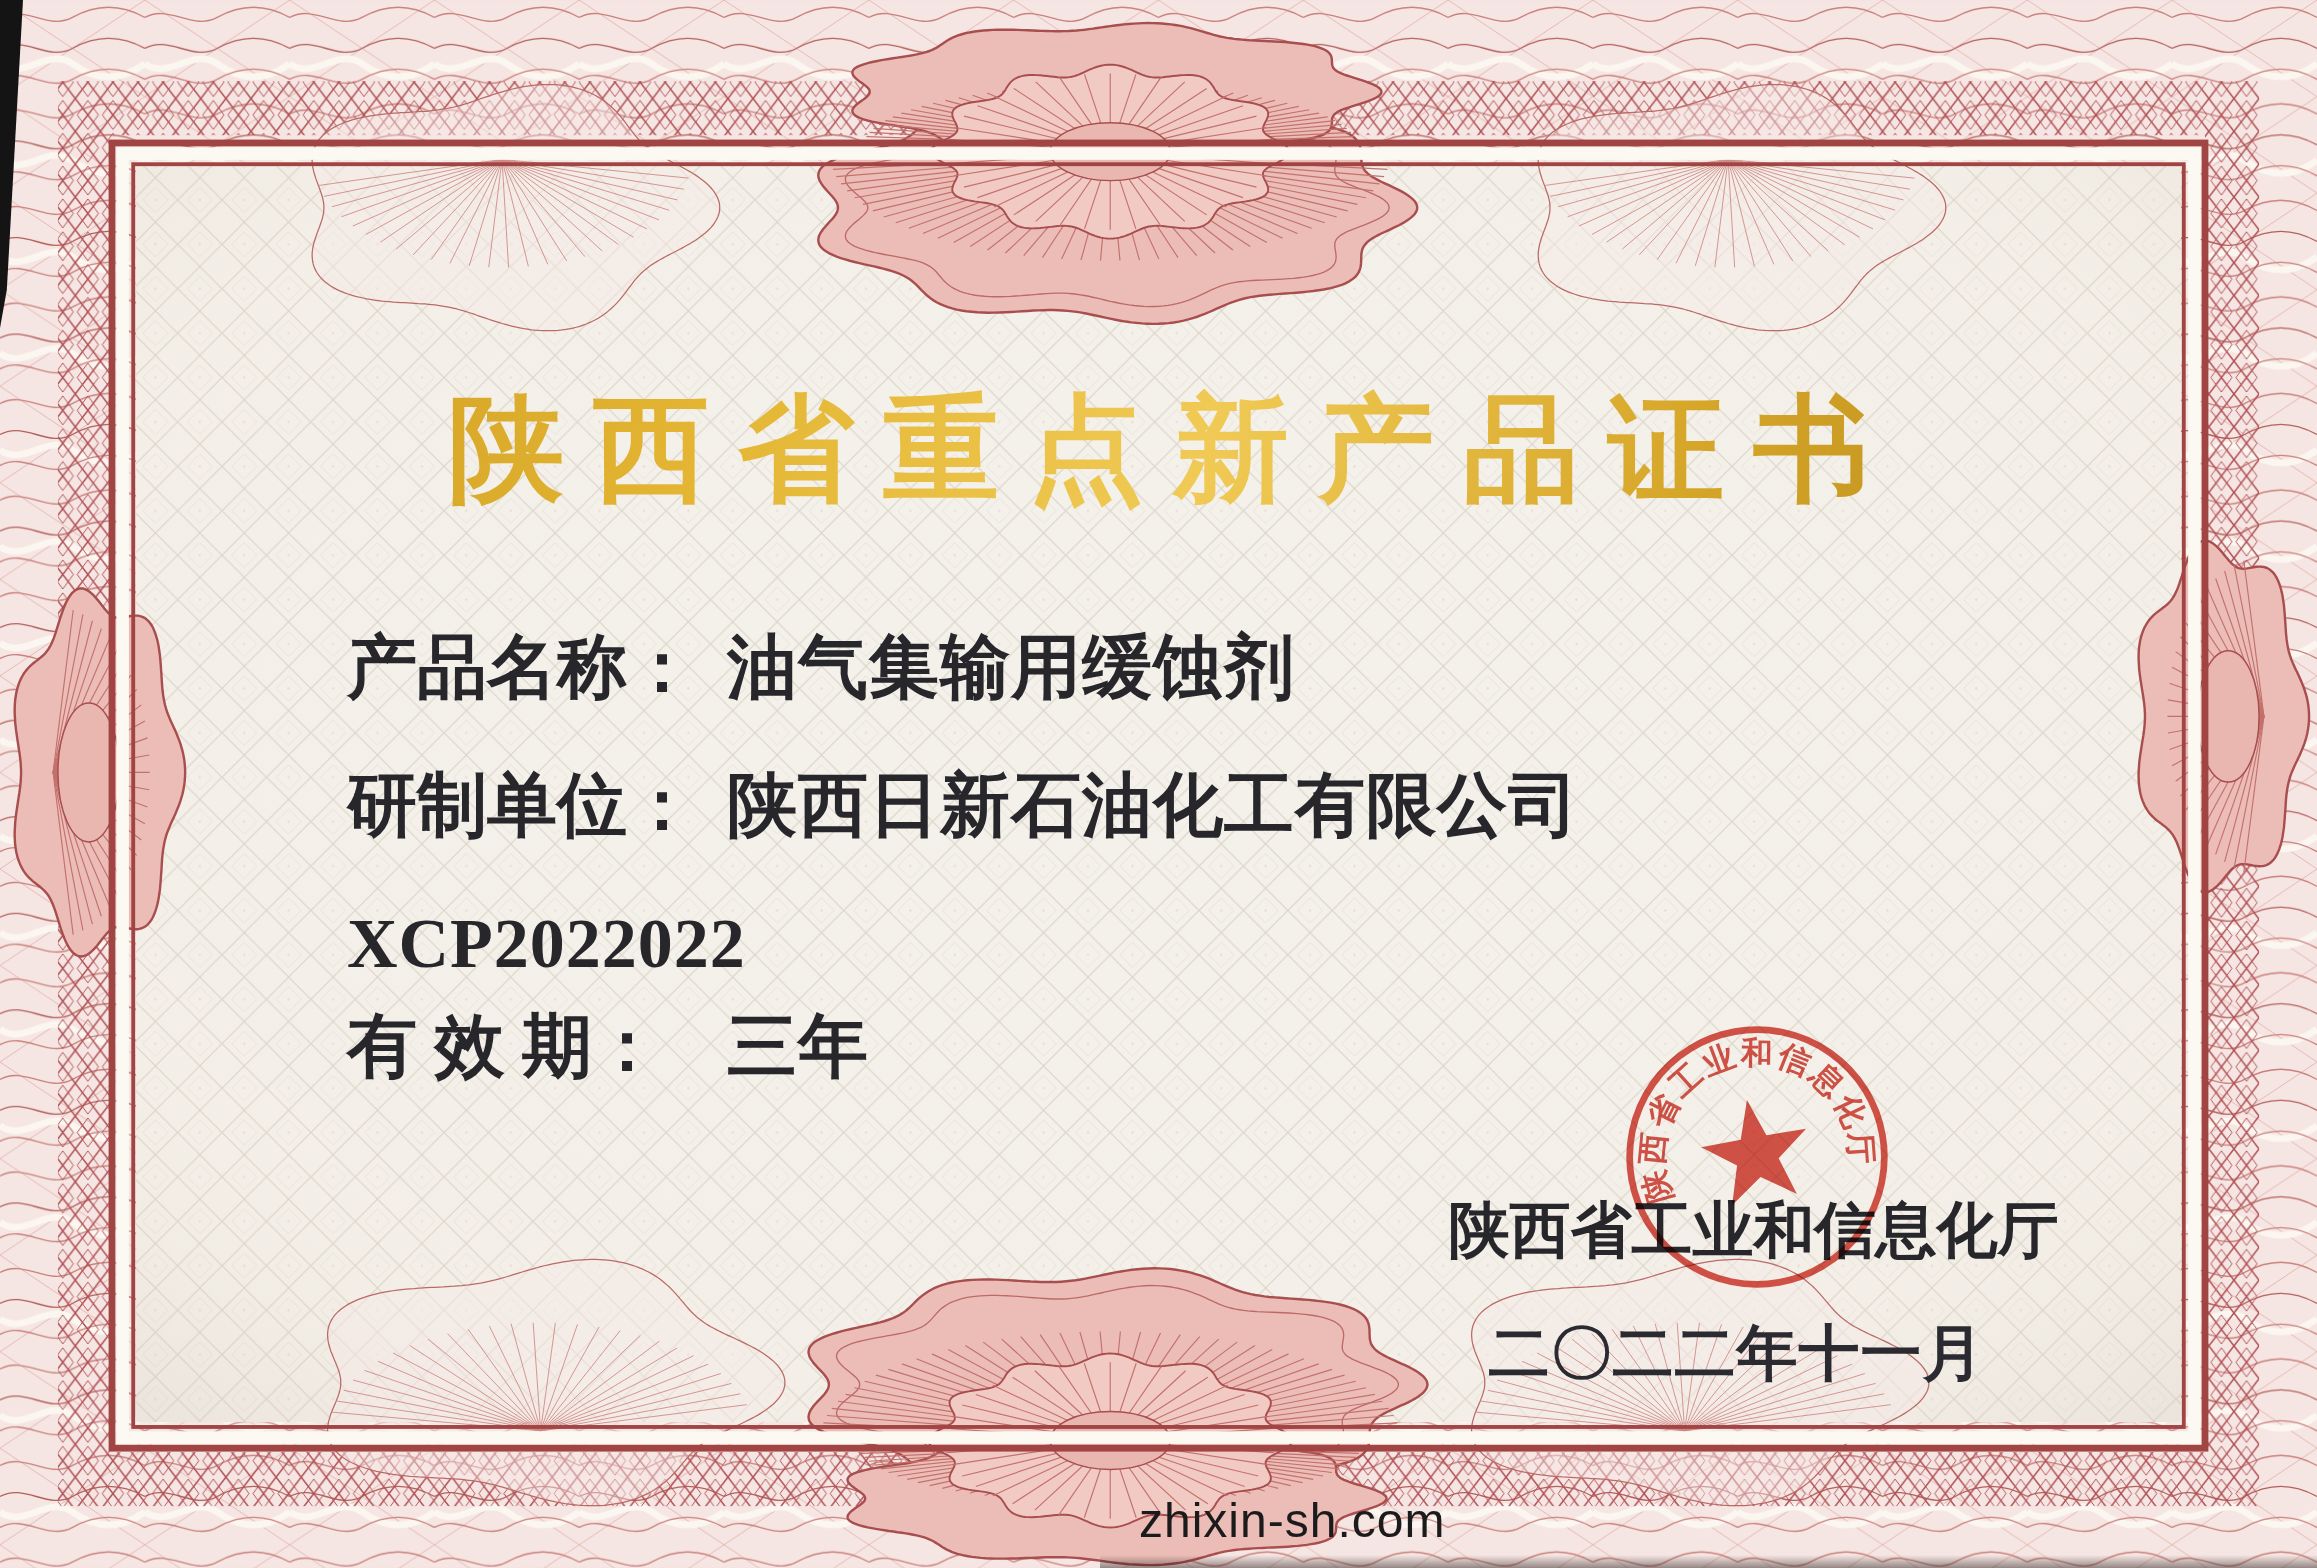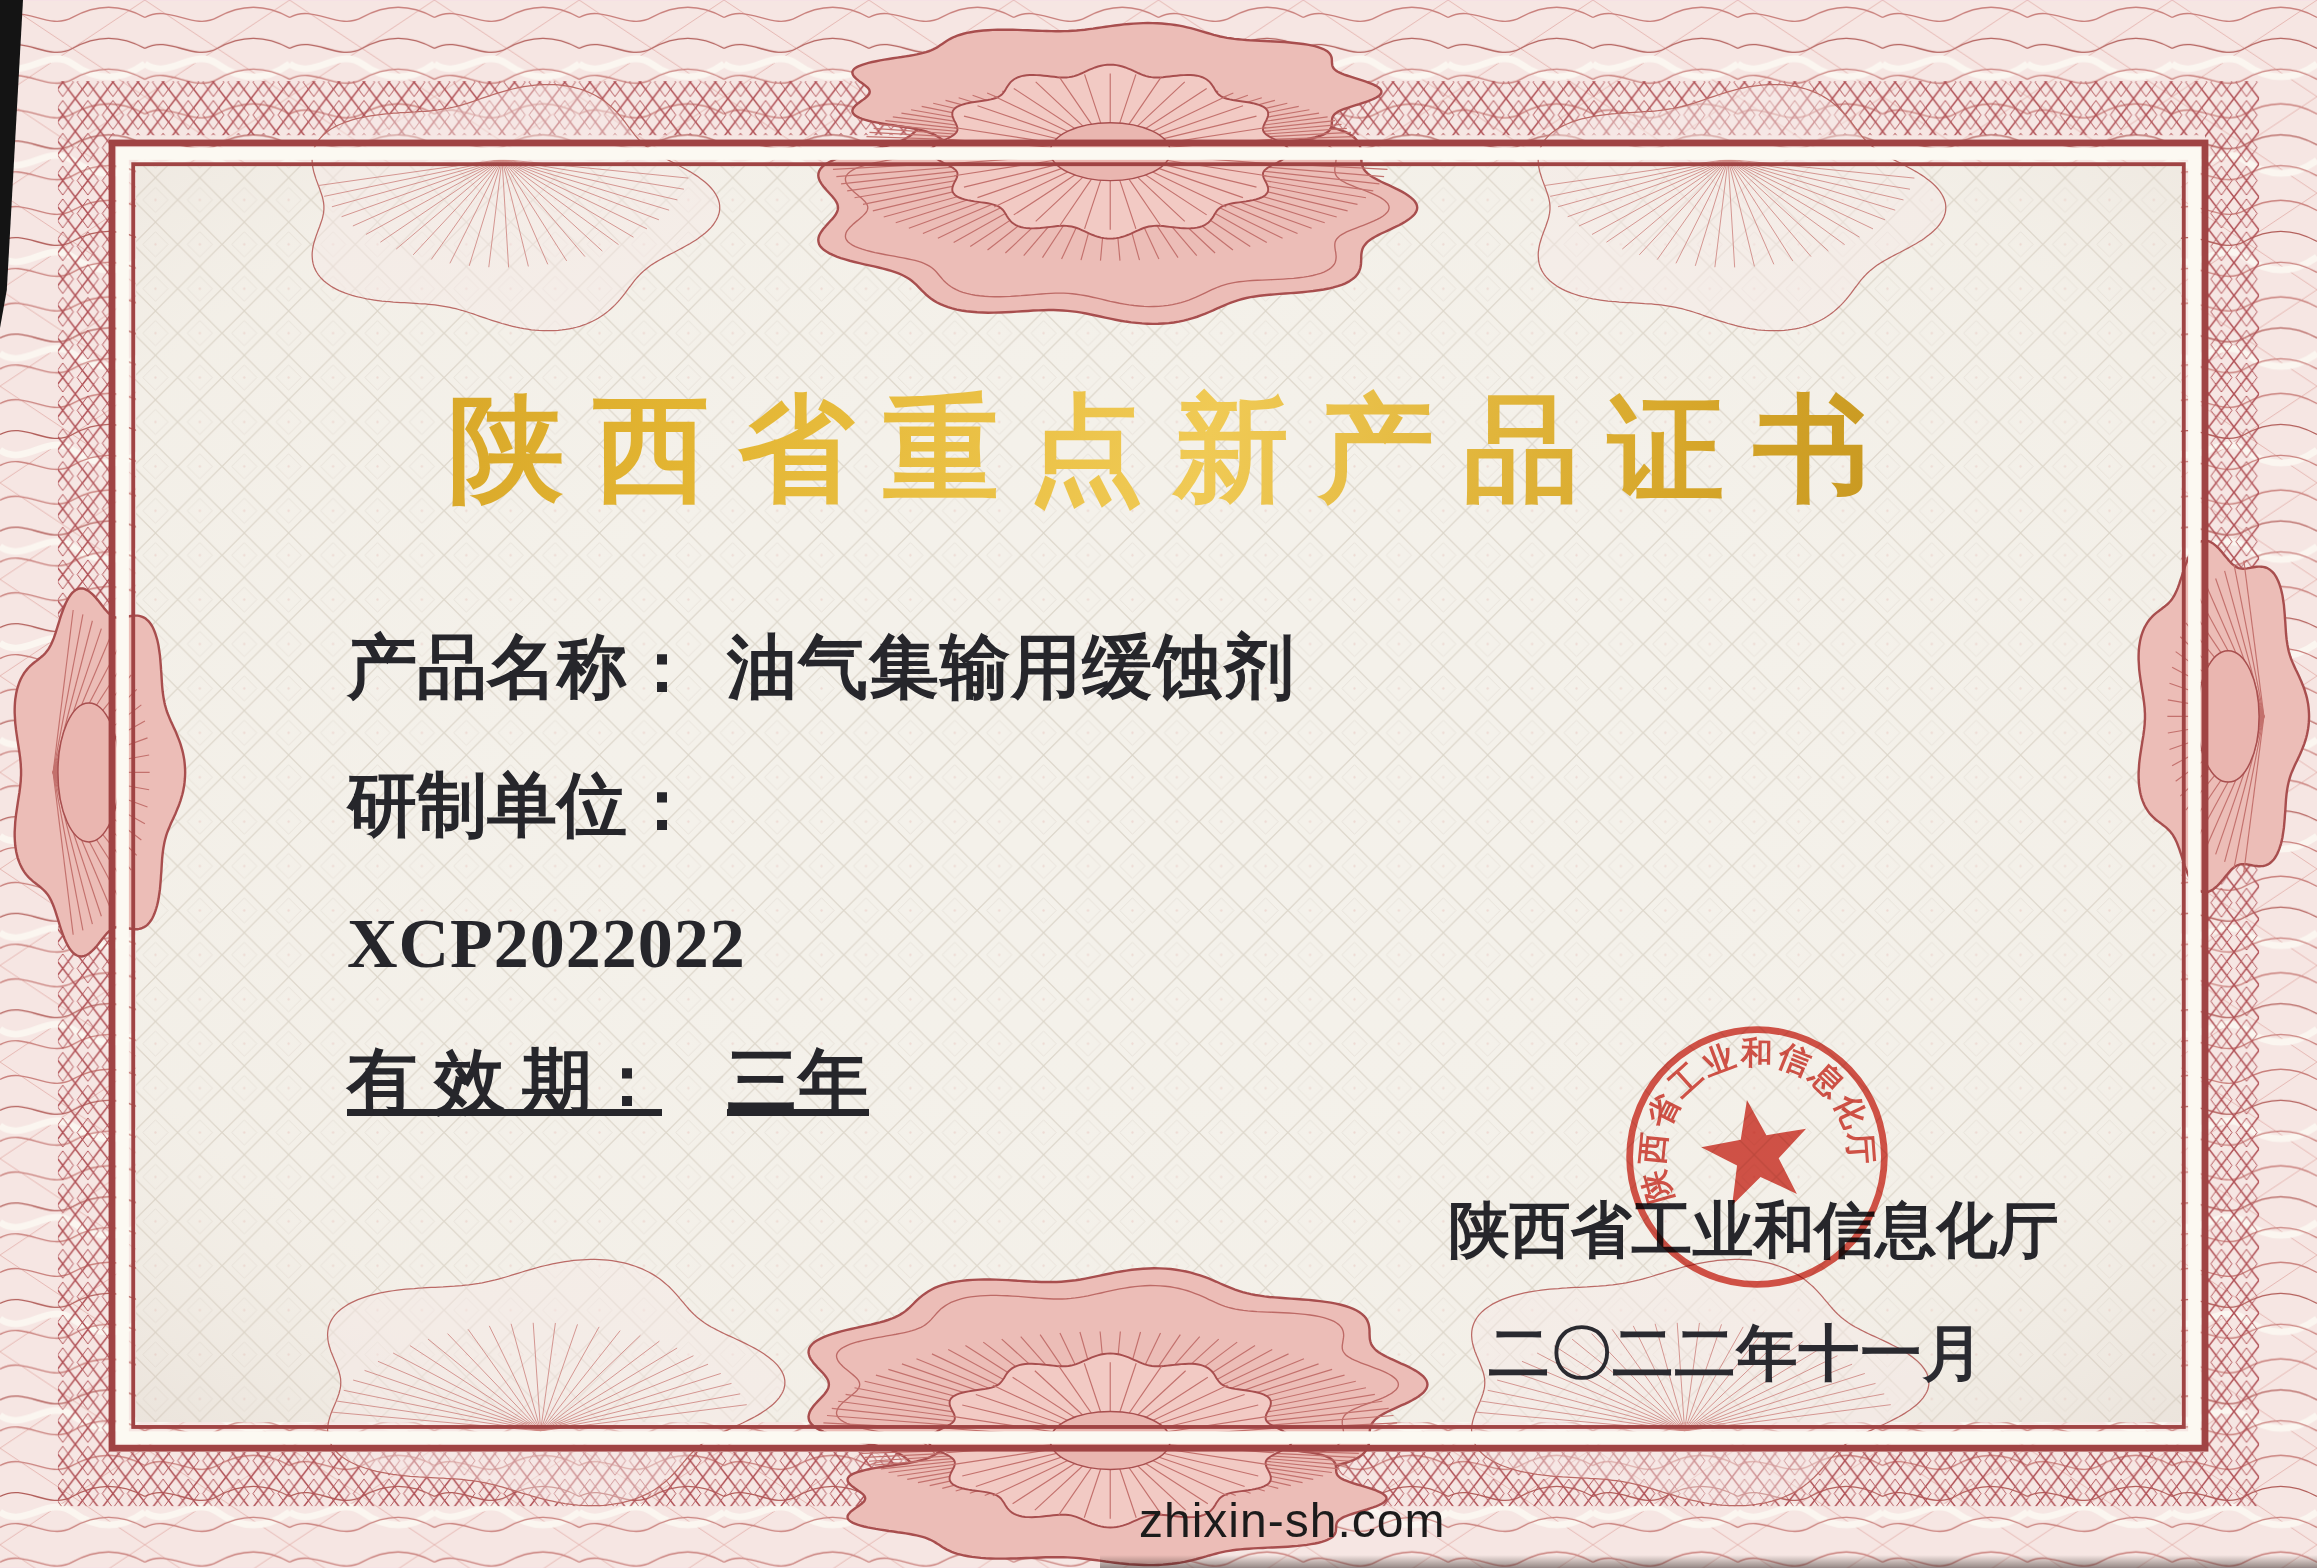--- a/index.html
+++ b/index.html
@@ -26,21 +26,21 @@
     text-align:center;font-size:116px;font-weight:bold;letter-spacing:29px;
     padding-left:29px;line-height:145px;
     background:linear-gradient(105deg,#c8921a 0%,#e3b532 30%,#f0ca55 52%,#d7a72a 72%,#ab7d10 100%);
     -webkit-background-clip:text;background-clip:text;color:transparent;
     text-shadow:0 0 0 rgba(0,0,0,0);
   }
   .row{position:absolute;left:341px;z-index:2;display:flex;align-items:baseline;
        font-size:70px;font-weight:bold;color:#26262b;line-height:89px;white-space:nowrap;margin-left:6px;}
   .row .lab{display:inline-block;width:380px;}
   .row .val{display:inline-block;letter-spacing:1px;}
-  .row1{top:623px;} .row2{top:761px;} .row3{top:899px;} .row4{top:1037px;text-decoration:underline;}
+  .row1{top:623px;} .row2{top:761px;} .row3{top:899px;} .row4{top:1002px;}
   .issuer{position:absolute;left:1410px;width:687px;top:1190px;z-index:2;
           text-align:center;font-size:61px;font-weight:bold;color:#26262b;white-space:nowrap;}
   .issue-date{position:absolute;left:1393px;width:687px;top:1305px;z-index:2;
           text-align:center;font-size:61px;font-weight:bold;color:#2a2a30;letter-spacing:1px;white-space:nowrap;margin-top:8px;}
   svg.seal{position:absolute;left:1593px;top:993px;z-index:3;
            mix-blend-mode:multiply;opacity:.92;transform:rotate(-10deg);}
   .seal-ring{fill:none;stroke:#d6473c;stroke-width:7;}
   .seal-star{fill:#d6473c;}
   .seal-arc-text{fill:#d6473c;font-size:33px;font-weight:bold;letter-spacing:3px;
                  font-family:"Liberation Serif","DejaVu Serif",serif;}
@@ -577,20 +577,21 @@
   </svg>
 
   <div class="cert-title">陕西省重点新产品证书</div>
 
   <div class="row row1">
     <span class="lab">产品名称：</span>
     <span class="val">油气集输用缓蚀剂</span>
   </div>
   <div class="row row2">
     <span class="lab">研制单位：</span>
+    <span class="val">陕西日新石油化工有限公司</span>
   </div>
   <div class="row row3">
     <span class="val">XCP2022022</span>
   </div>
   <div class="row row4">
     <span class="lab">有 效 期：</span>
     <span class="val">三年</span>
   </div>
 
   <div class="issuer">陕西省工业和信息化厅</div>

